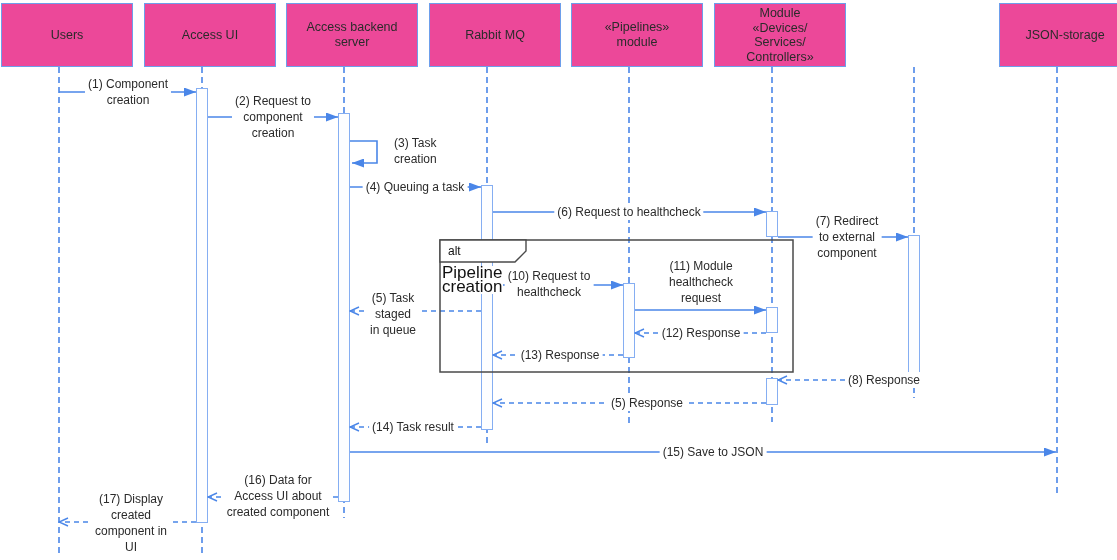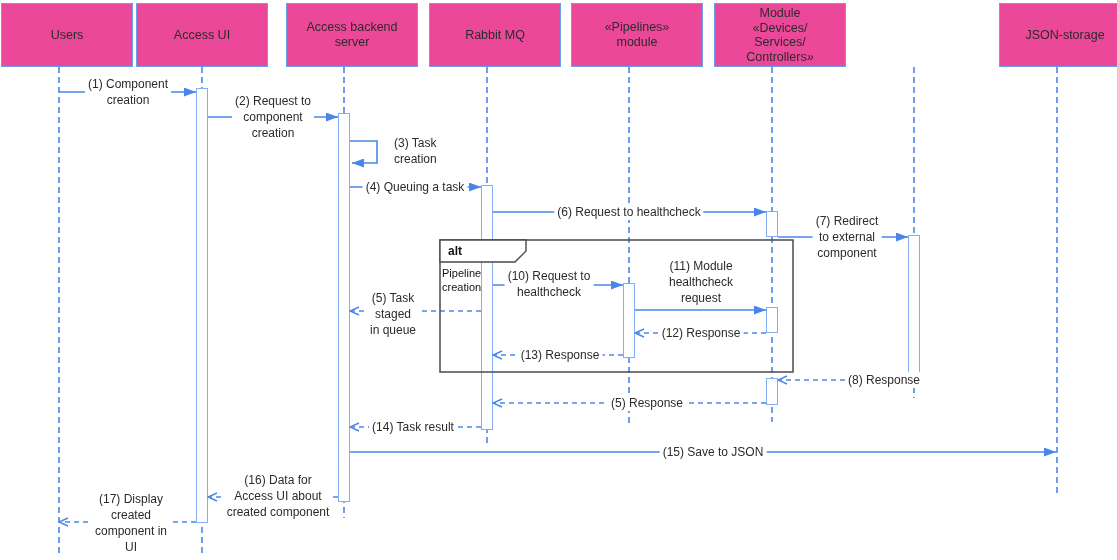--- a/index.html
+++ b/index.html
@@ -20,25 +20,25 @@
     background:#fdfeff;border:1.4px solid #85aef2;
   }
   .msg-label{
     position:absolute;z-index:3;transform:translate(-50%,-50%);
     background:#fff;padding:0 3px;text-align:center;
     font-size:12px;line-height:16px;white-space:pre-line;
   }
   .msg-label.left{transform:translateY(-50%);text-align:left;}
   .alt-op{
     position:absolute;left:448px;top:251px;transform:translateY(-50%);z-index:3;
-    font-size:12px;font-weight:bold;color:#111;
+    font-size:12px;font-weight:normal;color:#111;
   }
   .alt-guard{
     position:absolute;left:442px;top:266px;z-index:3;background:#fff;
-    font-size:11px;line-height:14px;white-space:pre-line;color:#111;
+    font-size:17px;line-height:14px;white-space:pre-line;color:#111;
   }
 </style>
 </head>
 <body>
 
 <div class="diagram">
 
   <svg class="layer z0" width="1117" height="560">
     <g stroke="#4a86e8" stroke-width="1.6" stroke-dasharray="6,4">
       <line x1="59" y1="67" x2="59" y2="556"></line>
@@ -92,21 +92,21 @@
       <line x1="481" y1="427" x2="350" y2="427" marker-end="url(#arrowOpen)"></line>
       <line x1="338" y1="497" x2="208" y2="497" marker-end="url(#arrowOpen)"></line>
       <line x1="196" y1="522" x2="59" y2="522" marker-end="url(#arrowOpen)"></line>
     </g>
 
     <rect x="440" y="240" width="353" height="132" fill="none" stroke="#4a4a4a" stroke-width="1.5"></rect>
     <path d="M440,240 L526,240 L526,251 L515,262 L440,262 Z" fill="#ffffff" stroke="#4a4a4a" stroke-width="1.4"></path>
   </svg>
 
   <div class="actor-box" style="left:1px"><span>Users</span></div>
-  <div class="actor-box" style="left:136px"><span>Access UI</span></div>
+  <div class="actor-box" style="left:144px"><span>Access UI</span></div>
   <div class="actor-box" style="left:286px"><span>Access backend
 server</span></div>
   <div class="actor-box" style="left:429px"><span>Rabbit MQ</span></div>
   <div class="actor-box" style="left:571px"><span>«Pipelines»
 module</span></div>
   <div class="actor-box" style="left:714px;line-height:14.5px"><span>Module
 «Devices/
 Services/
 Controllers»</span></div>
   <div class="actor-box" style="left:999px"><span>JSON-storage</span></div>

